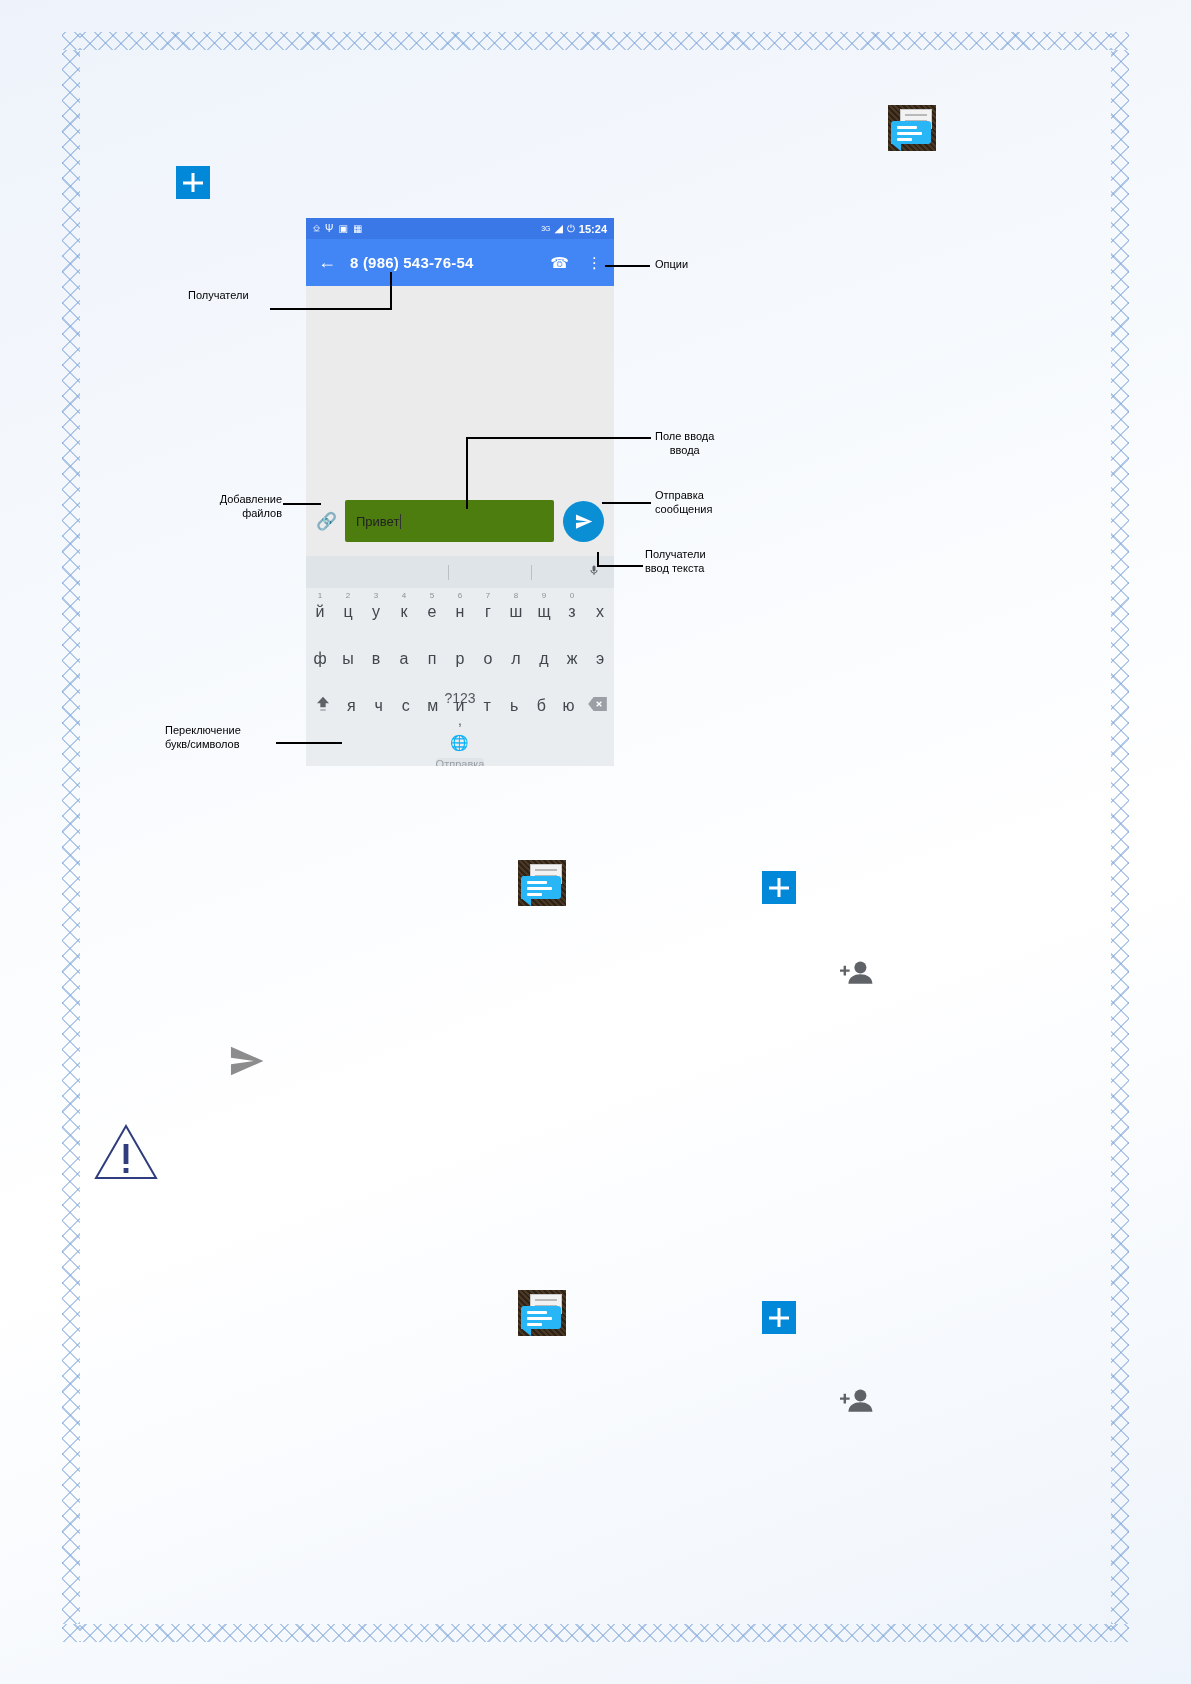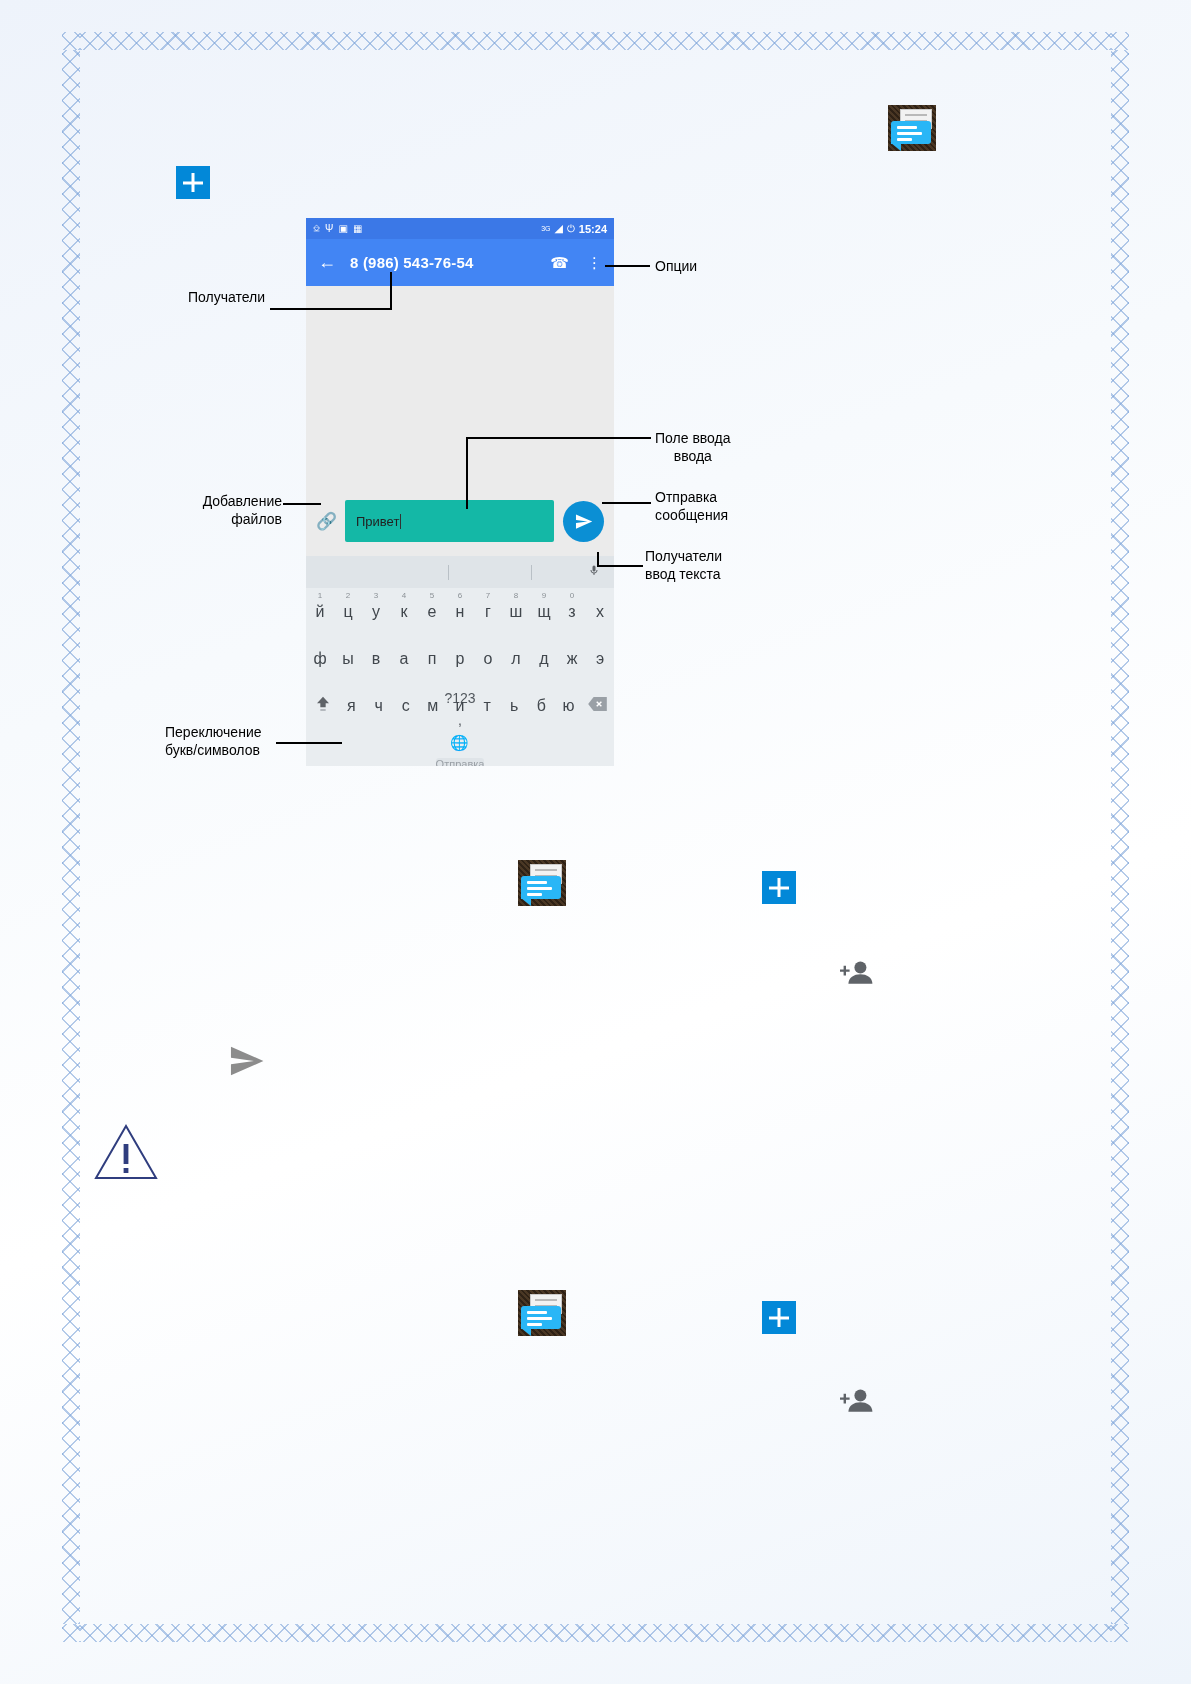--- a/index.html
+++ b/index.html
@@ -72,21 +72,21 @@
     padding:0 12px;gap:14px;
   }
   #appbar .title{font-size:15px;font-weight:600;letter-spacing:.2px;}
   #appbar .acts{margin-left:auto;display:flex;align-items:center;gap:18px;}
   #thread{height:200px;background:#ebebeb;}
   #composer{
     height:70px;display:flex;align-items:center;gap:9px;padding:0 10px;background:#ebebeb;
   }
   #composer .clip{width:20px;text-align:center;color:#6b6b6b;font-size:17px;}
   #composer .field{
-    flex:1;height:42px;background:#14b8a6;border-radius:2px;display:flex;align-items:center;
+    flex:1;height:42px;background:#4d7c0f;border-radius:2px;display:flex;align-items:center;
     padding:0 11px;font-size:13px;color:#222;position:relative;
   }
   #composer .caret{display:inline-block;width:1px;height:15px;background:#333;margin-left:1px;}
   #composer .send{
     width:41px;height:41px;border-radius:50%;background:#0b8fd4;color:#fff;
     display:flex;align-items:center;justify-content:center;
   }
   
   #kb{background:#e9edf0;}
   #kb .suggest{
@@ -114,21 +114,21 @@
   #kb .r4 .space{
     flex:1;height:27px;background:#dfe4e8;border-radius:3px;color:#9aa0a6;
     display:flex;align-items:center;justify-content:center;font-size:11px;
   }
   #kb .r4 .dot{width:22px;}
   #kb .r4 .emoji{
     width:26px;height:26px;border-radius:50%;background:#1aa79a;color:#fff;
     display:flex;align-items:center;justify-content:center;font-size:14px;
   }
   
-  .cal{position:absolute;font-size:14px;color:#000;line-height:1.3;}
+  .cal{position:absolute;font-size:11px;color:#000;line-height:1.3;}
   .lead{position:absolute;background:#000;}
   .lead.h{height:1.6px;}
   .lead.v{width:1.6px;}
   
   .warn-tri{position:absolute;}
   .addperson{position:absolute;color:#5f6368;}
   .gray-send{position:absolute;color:#8a8a8a;}
 </style>
 </head>
 <body>

